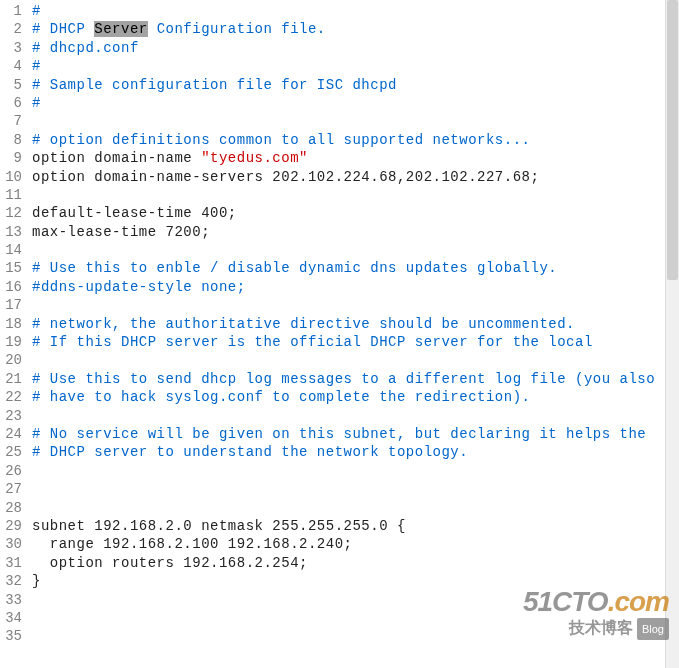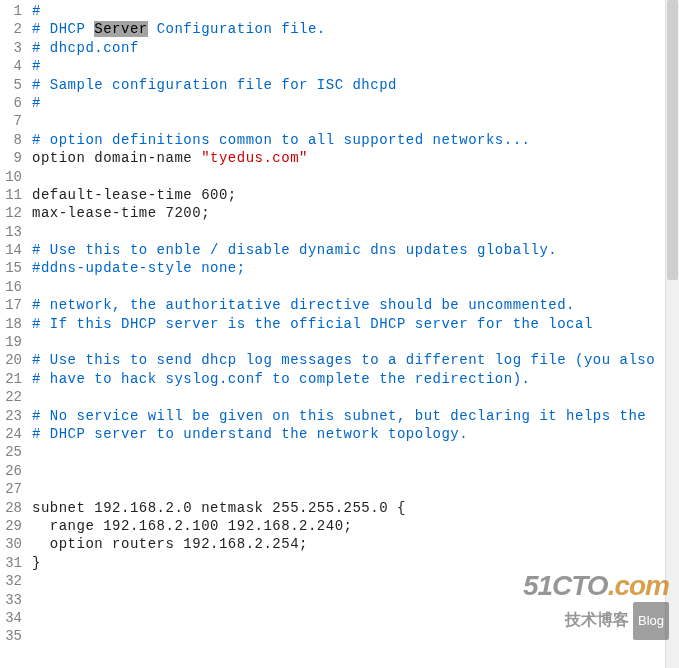--- a/index.html
+++ b/index.html
@@ -56,22 +56,22 @@
       font-weight: 900;
       font-style: italic;
       letter-spacing: -1px;
     }
     .watermark .wm-top .dot { color: rgba(200,120,0,0.7); }
     .watermark .wm-bot { font-size: 16px; font-weight: 700; }
     .watermark .blog {
       display: inline-block;
       background: rgba(80,80,80,0.55);
       color: #fff;
-      font-size: 13px;
-      padding: 12px 5px;
+      font-size: 11px;
+      padding: 5px 5px;
       border-radius: 2px;
       margin-left: 4px;
       font-weight: 400;
       font-style: normal;
     }
     .scrollbar {
       position: absolute;
       top: 0; right: 0; bottom: 0;
       width: 14px;
       background: #f0f0f0;
@@ -129,22 +129,23 @@
   <div class="code" id="code">
       <div class="code-line"><span class="comment">#</span></div>
       <div class="code-line"><span class="comment"># DHCP </span><span class="highlight">Server</span><span class="comment"> Configuration file.</span></div>
       <div class="code-line"><span class="comment"># dhcpd.conf</span></div>
       <div class="code-line"><span class="comment">#</span></div>
       <div class="code-line"><span class="comment"># Sample configuration file for ISC dhcpd</span></div>
       <div class="code-line"><span class="comment">#</span></div>
       <div class="code-line">&nbsp;</div>
       <div class="code-line"><span class="comment"># option definitions common to all supported networks...</span></div>
       <div class="code-line"><span class="plain">option domain-name </span><span class="string">"tyedus.com"</span></div>
+      <div class="code-line"><span class="plain">option domain-name-servers 202.102.224.68,202.102.227.68;</span></div>
       <div class="code-line">&nbsp;</div>
-      <div class="code-line"><span class="plain">default-lease-time 600;</span></div>
+      <div class="code-line"><span class="plain">default-lease-time 400;</span></div>
       <div class="code-line"><span class="plain">max-lease-time 7200;</span></div>
       <div class="code-line">&nbsp;</div>
       <div class="code-line"><span class="comment"># Use this to enble / disable dynamic dns updates globally.</span></div>
       <div class="code-line"><span class="comment">#ddns-update-style none;</span></div>
       <div class="code-line">&nbsp;</div>
       <div class="code-line"><span class="comment"># network, the authoritative directive should be uncommented.</span></div>
       <div class="code-line"><span class="comment"># If this DHCP server is the official DHCP server for the local</span></div>
       <div class="code-line">&nbsp;</div>
       <div class="code-line"><span class="comment"># Use this to send dhcp log messages to a different log file (you also</span></div>
       <div class="code-line"><span class="comment"># have to hack syslog.conf to complete the redirection).</span></div>

